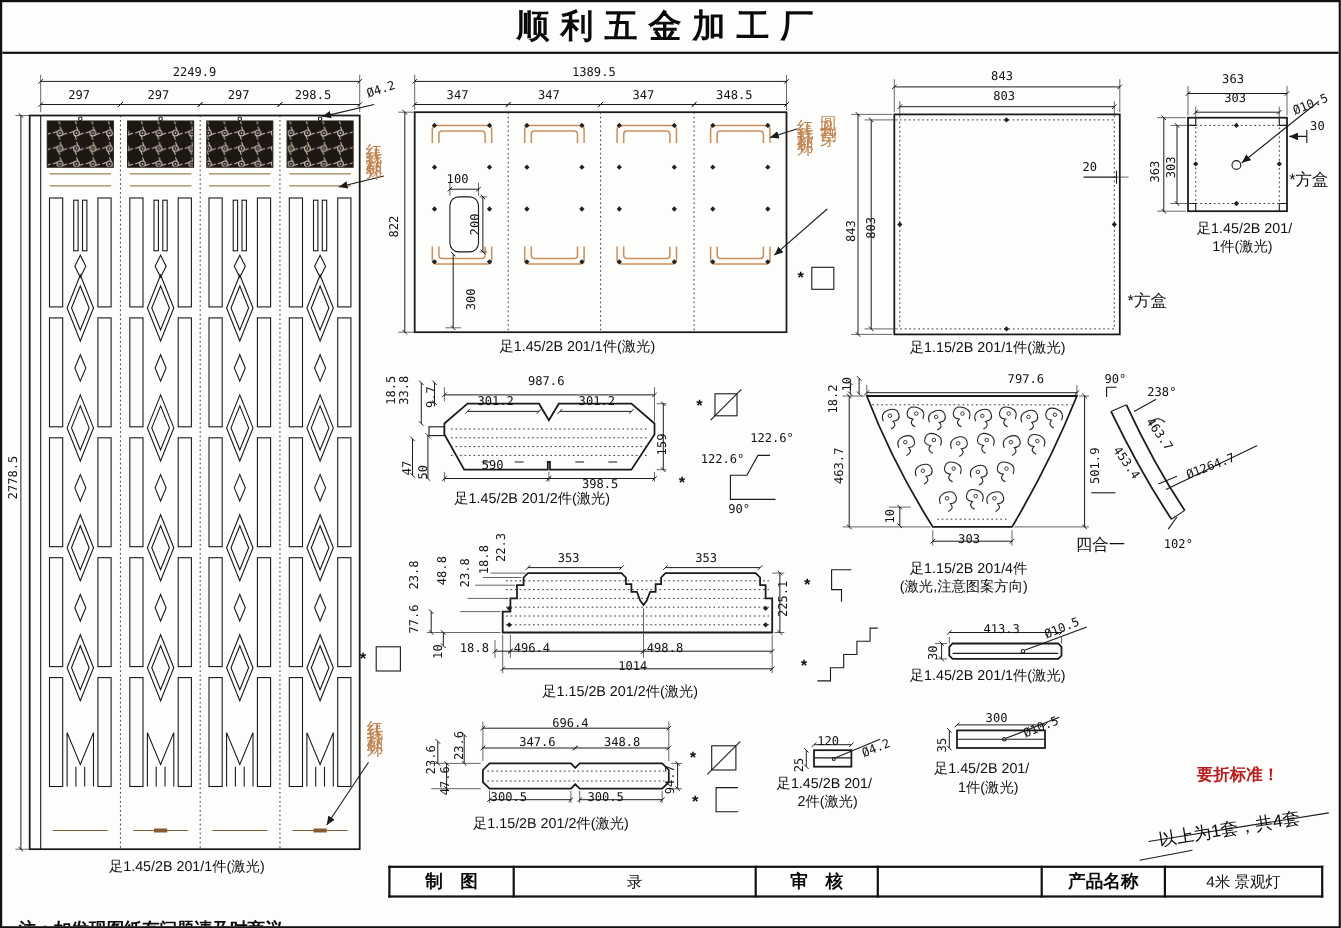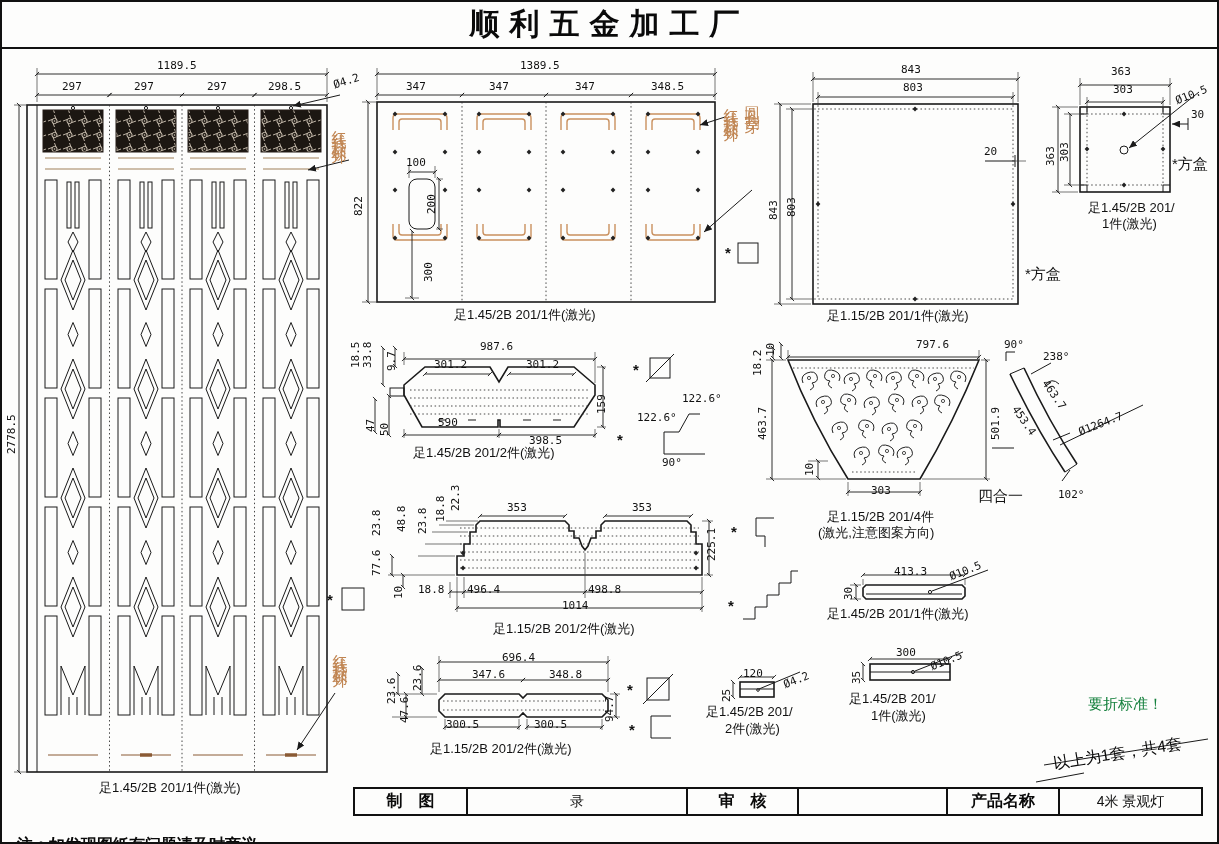--- a/index.html
+++ b/index.html
@@ -18,21 +18,21 @@
   .tan{stroke:#a08058;stroke-width:1.2;}
   .dash{stroke:#8a5a34;stroke-width:1;}
   .dashb{stroke:#8a5a34;stroke-width:3.5;}
   span.d{position:absolute;font-family:"DejaVu Sans Mono",monospace;font-size:11px;color:#111;white-space:nowrap;line-height:1;}
   span.dv{transform:rotate(-90deg);transform-origin:0 0;}
   span.cap{position:absolute;font-size:13px;color:#111;white-space:nowrap;line-height:1.2;}
   span.on{position:absolute;writing-mode:vertical-rl;color:#c08552;font-size:15px;letter-spacing:4px;line-height:1;white-space:nowrap;}
   span.st{position:absolute;font-size:15px;font-weight:bold;color:#111;line-height:1;}
   span.n15{position:absolute;font-size:15px;color:#111;white-space:nowrap;line-height:1;}
   span.ft{position:absolute;font-size:16px;font-weight:bold;color:#0a0a0a;white-space:nowrap;}
-  span.fd{position:absolute;font-size:15px;font-weight:normal;color:#15803d;white-space:nowrap;}
+  span.fd{position:absolute;font-size:15px;font-weight:bold;color:#b91c1c;white-space:nowrap;}
   span.sets{position:absolute;font-size:16px;color:#0a0a0a;white-space:nowrap;transform:rotate(-9deg);transform-origin:0 0;}
   .tblock{position:absolute;left:351px;top:785px;border-collapse:collapse;table-layout:fixed;}
   .tblock td{border:2px solid #111;height:25px;padding:0;text-align:center;vertical-align:middle;overflow:hidden;}
   .tblock td.lb{font-weight:bold;font-size:16px;color:#0a0a0a;}
   .tblock td.vm{font-family:"DejaVu Sans Mono",monospace;font-size:13px;color:#111;}
   .tblock td.vs{font-size:14px;color:#111;}
 </style>
 </head>
 <body>
 
@@ -445,21 +445,21 @@
         <line class="ln" x1="641" y1="702" x2="671" y2="672"></line>
   <path class="ln" d="M669,714 H649 V736 H669"></path>
 </g>
 
 <g>
   <line class="ln" x1="1042" y1="763" x2="1206" y2="737"></line>
   <line class="ln" x1="1034" y1="780" x2="1082" y2="771"></line>
 </g>
 </svg>
 
-<span class="d" style="left:155px;top:58px">1189.5</span>
+<span class="d" style="left:155px;top:58px">2249.9</span>
 <span class="d" style="left:60px;top:79px">297</span>
 <span class="d" style="left:132px;top:79px">297</span>
 <span class="d" style="left:205px;top:79px">297</span>
 <span class="d" style="left:266px;top:79px">298.5</span>
 <span class="d" style="left:330px;top:78px;transform:rotate(-18deg);transform-origin:0 0">Ø4.2</span>
 <span class="d dv" style="left:4px;top:452px">2778.5</span>
 <span class="on" style="left:330px;top:116px">红线打标朝外</span>
 <span class="on" style="left:331px;top:640px">红线打标朝外</span>
 <span class="st" style="left:325px;top:590px">*</span>
 <span class="cap" style="left:97px;top:778px">足1.45/2B 201/1件(激光)</span>

